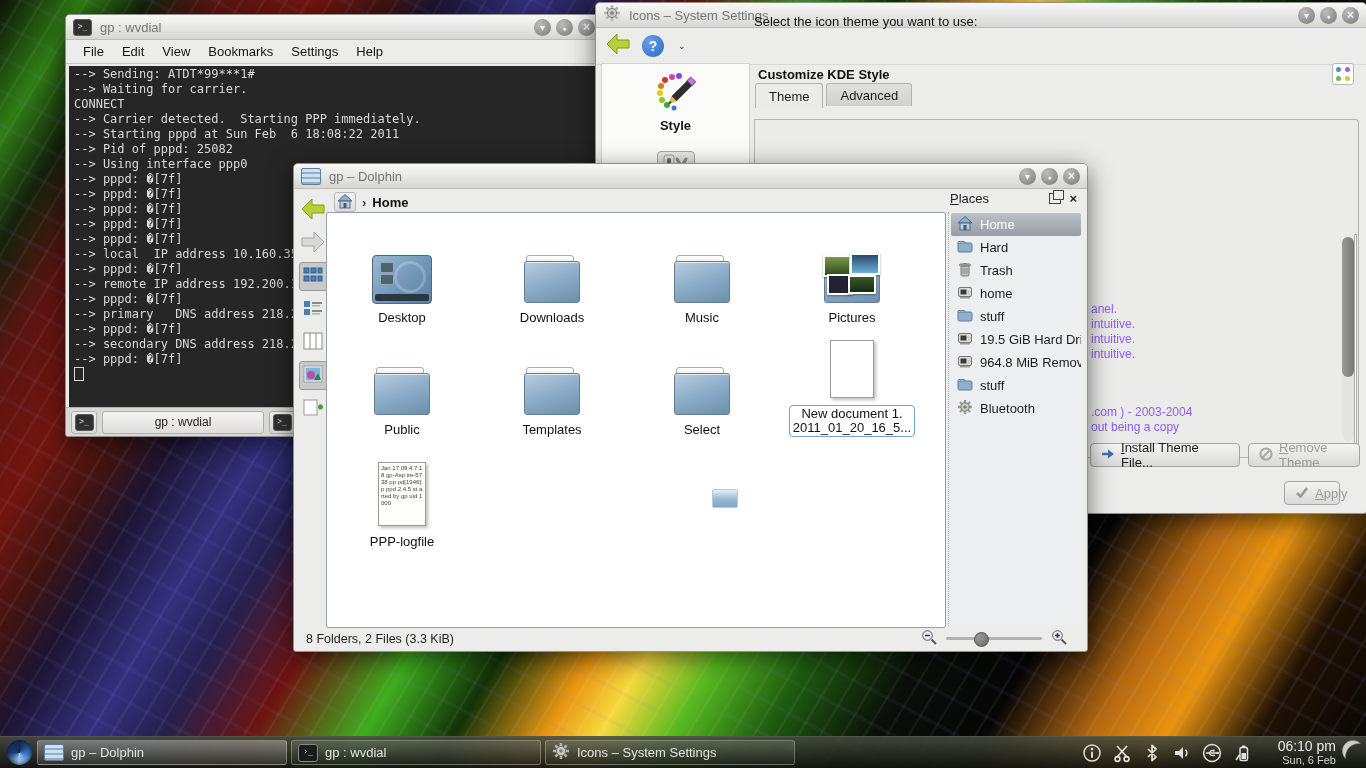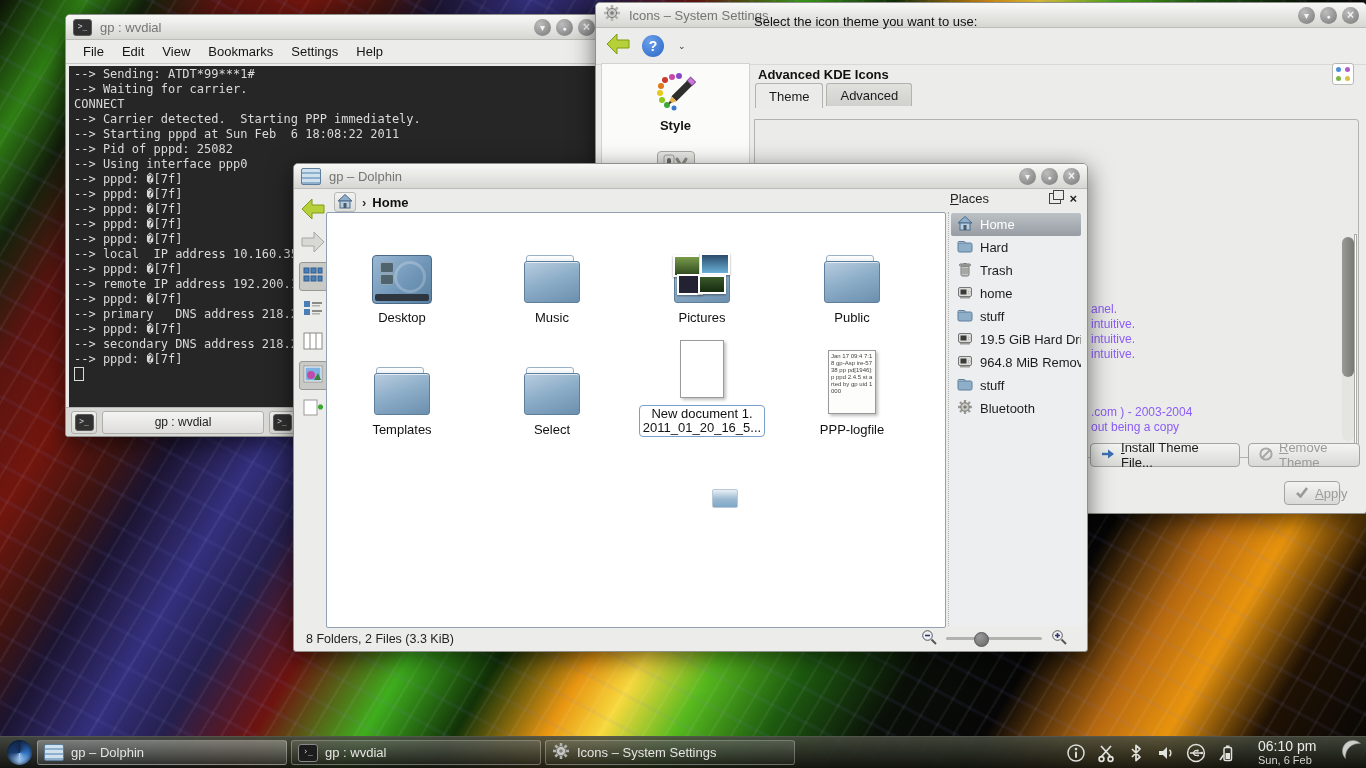--- a/index.html
+++ b/index.html
@@ -179,21 +179,21 @@
         padding:0 6px;box-sizing:border-box;border:1px solid rgba(255,255,255,.28);border-radius:3px;
         background:linear-gradient(rgba(255,255,255,.13),rgba(255,255,255,.03));
         color:#e4e4e1;font-size:13px;white-space:nowrap;overflow:hidden}
   .task.active{background:linear-gradient(rgba(255,255,255,.30),rgba(255,255,255,.10))}
   .task-term{width:18px;height:16px;background:#1c1c1c;border:1px solid #888;border-radius:3px;
              color:#ddd;font-size:8px;line-height:14px;text-align:center;
              font-family:"DejaVu Sans Mono",monospace}
   .task-term::after{content:"›_"}
   #tray{margin-left:auto;display:flex;align-items:center;gap:10px;padding:0 8px}
   .tray-ico{width:20px;height:20px;display:flex;align-items:center;justify-content:center}
-  .clock{text-align:left;color:#ececea;line-height:1.15;margin:0 14px;min-width:70px}
+  .clock{text-align:right;color:#ececea;line-height:1.15;margin:0 6px;min-width:70px}
   .clock .t{font-size:14px}
   .clock .d{font-size:11px;color:#d4d4d0}
 </style>
 </head>
 <body>
 
 <div id="wallpaper"></div>
 
 <section class="window" id="terminal">
   <div class="titlebar">
@@ -275,21 +275,21 @@
         <span><svg width="26" height="24" viewBox="0 0 26 24">
             <rect x="1" y="1" width="10" height="22" rx="2" fill="#e2e2de" stroke="#a0a09c"></rect>
             <rect x="4" y="4" width="4" height="9" rx="2" fill="#6a6a66"></rect>
             <g stroke="#8a8a86" stroke-width="3" stroke-linecap="round">
               <line x1="14" y1="20" x2="23" y2="5"></line>
               <line x1="14" y1="5" x2="23" y2="20"></line>
             </g>
           </svg></span>
       </span>
   </div>
-  <div class="s-heading">Advanced KDE Icons</div>
+  <div class="s-heading">Customize KDE Style</div>
   <span class="dots4">
     <i style="left:3px;top:3px;background:#4a90d9"></i>
       <i style="right:3px;top:3px;background:#b05ecc"></i>
     <i style="left:3px;bottom:3px;background:#7ab648"></i>
       <i style="right:3px;bottom:3px;background:#d8c24a"></i>
   </span>
   <div class="s-tabs">
     <span class="s-tab active acc">Theme</span>
     <span class="s-tab acc">Advanced</span>
   </div>
@@ -415,20 +415,27 @@
   <div class="d-view">
     <div id="file-grid">
         <div class="cell">
           <span class="ico-desktop">
             <span class="swirl"></span>
             <span class="sq" style="top:6px"></span>
             <span class="sq" style="top:18px"></span>
             <span class="bar"></span>
           </span>
           <span class="lab">Desktop</span>
+        </div>
+        <div class="cell">
+          <span class="ico-folder">
+            <span class="lip"></span>
+            <span class="bdy"></span>
+          </span>
+          <span class="lab">Downloads</span>
         </div>
         <div class="cell">
           <span class="ico-folder">
             <span class="lip"></span>
             <span class="bdy"></span>
           </span>
           <span class="lab">Music</span>
         </div>
         <div class="cell">
           <span class="ico-folder">

